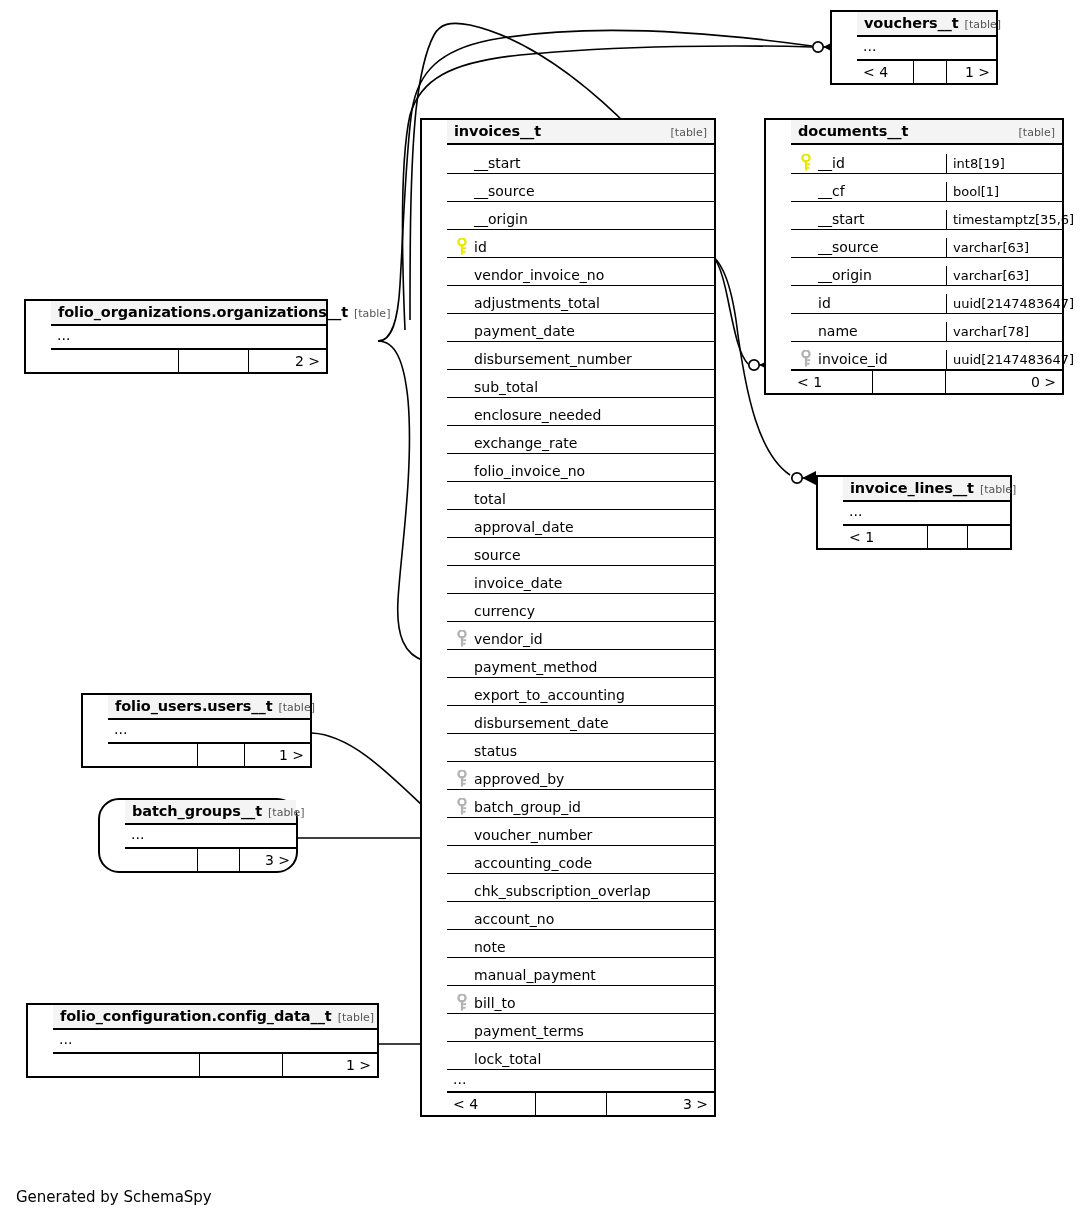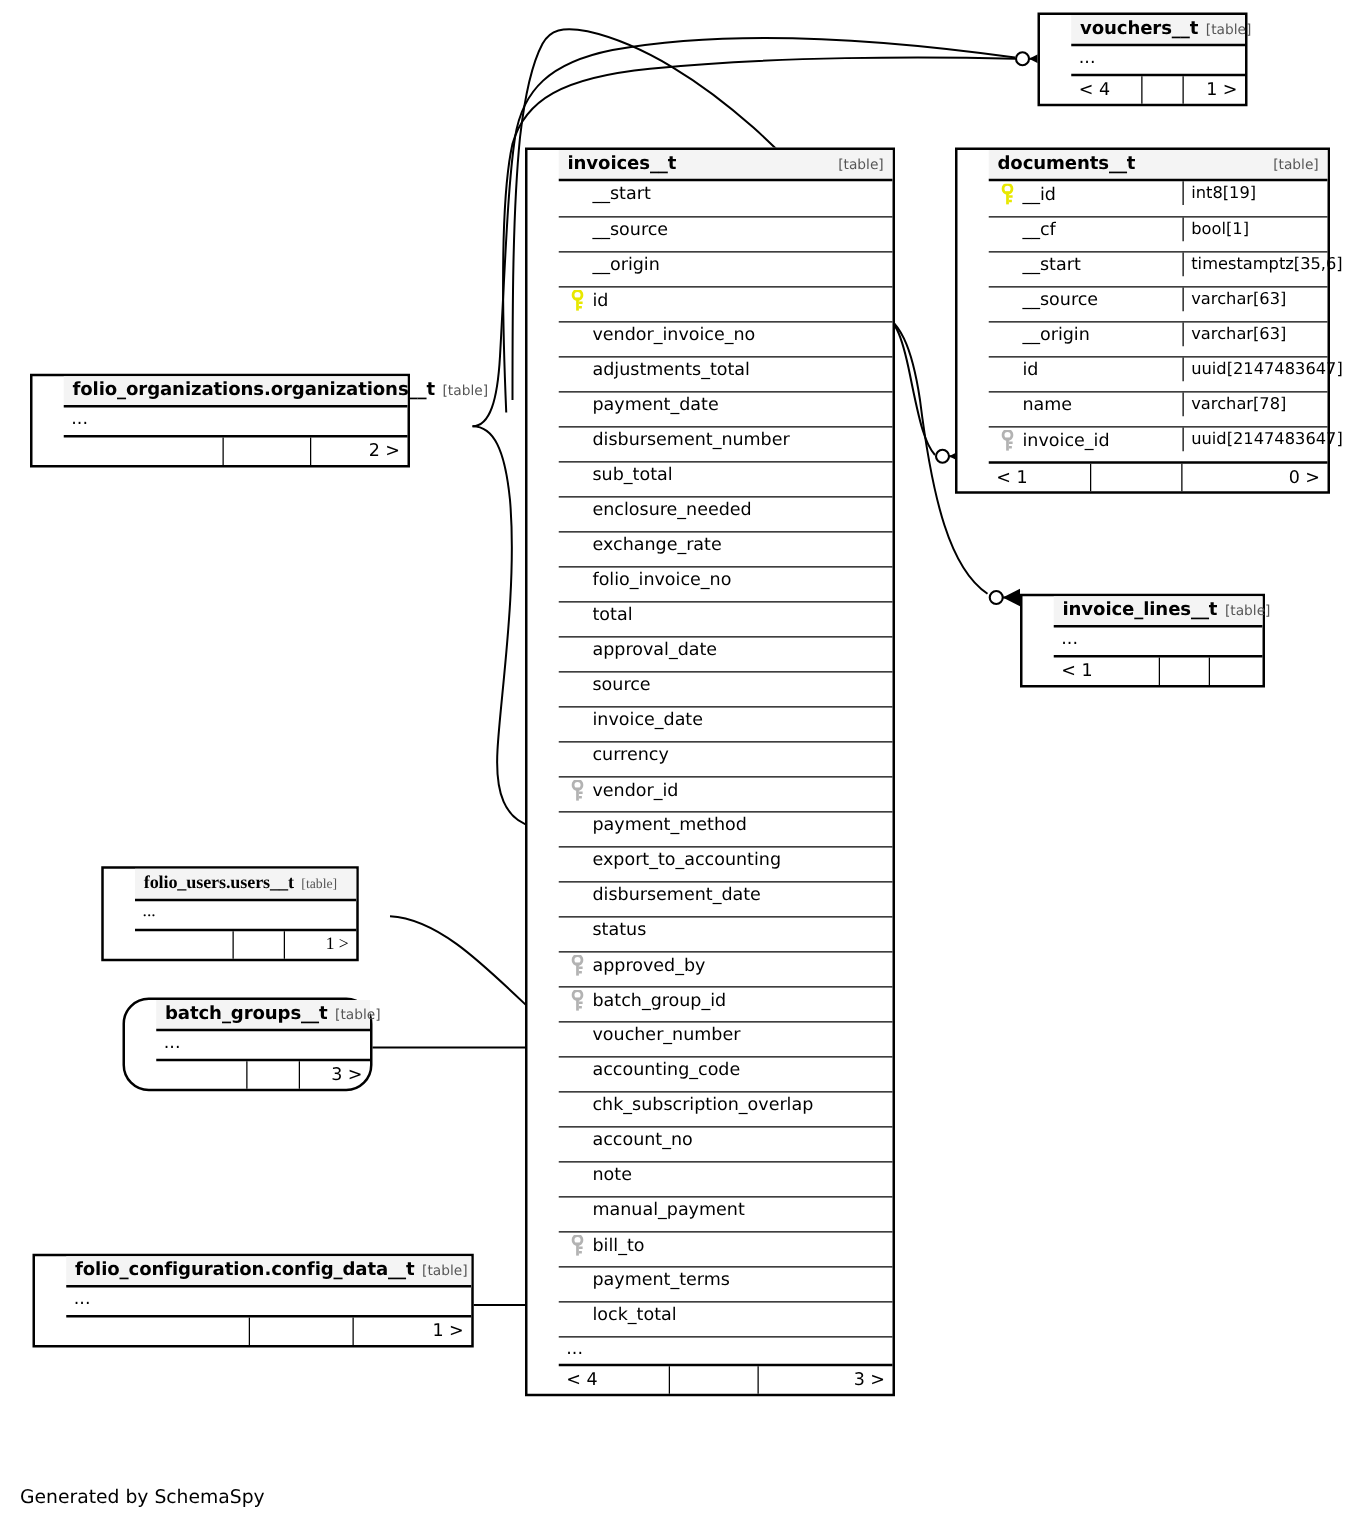--- a/index.html
+++ b/index.html
@@ -56,21 +56,21 @@
   .tbl-tag {
     font-size: 11px;
     color: #555555;
     padding-left: 8px;
   }
   .tbl-body {
     display: block;
   }
   .col-row {
     display: flex;
-    align-items: flex-start;
+    align-items: flex-end;
     border-top: 1px solid #000000;
     min-height: 28px;
     box-sizing: border-box;
   }
   .col-row:first-child { border-top: none; }
   .col-name {
     flex: 1 1 auto;
     display: flex;
     align-items: center;
     padding: 2px 6px 2px 6px;
@@ -129,21 +129,21 @@
   .foot-left   { flex: 0 0 33%; justify-content: flex-start; }
   .foot-mid    { flex: 0 0 27%; border-left: 1px solid #000000; border-right: 1px solid #000000; }
   .foot-right  { flex: 1 1 auto; justify-content: flex-end; }
 
   
   #node-invoices       { left: 420px;  top: 118px;  width: 296px; }
   #node-documents      { left: 764px;  top: 118px;  width: 300px; }
   #node-vouchers       { left: 830px;  top: 10px;   width: 168px; }
   #node-invoice-lines  { left: 816px;  top: 437px;  width: 196px; margin-top: 38px; }
   #node-organizations  { left: 24px;   top: 299px;  width: 304px; }
-  #node-users          { left: 81px;   top: 693px;  width: 206px; font-family: Liberation Serif, serif; }
+  #node-users          { left: 81px;   top: 693px;  width: 231px; }
   #node-batch-groups   { left: 98px;   top: 798px;  width: 200px; border-radius: 21px; }
   #node-config-data    { left: 26px;   top: 1003px; width: 353px; }
 
   #node-documents .col-name  { flex: 0 0 155px; }
   #node-documents .col-type  { flex: 1 1 auto; }
   #node-documents .foot-left { flex: 0 0 81px; }
   #node-documents .foot-mid  { flex: 0 0 74px; }
 
   #node-organizations .foot-left { flex: 0 0 46%; }
   #node-organizations .foot-mid  { flex: 0 0 26%; }

